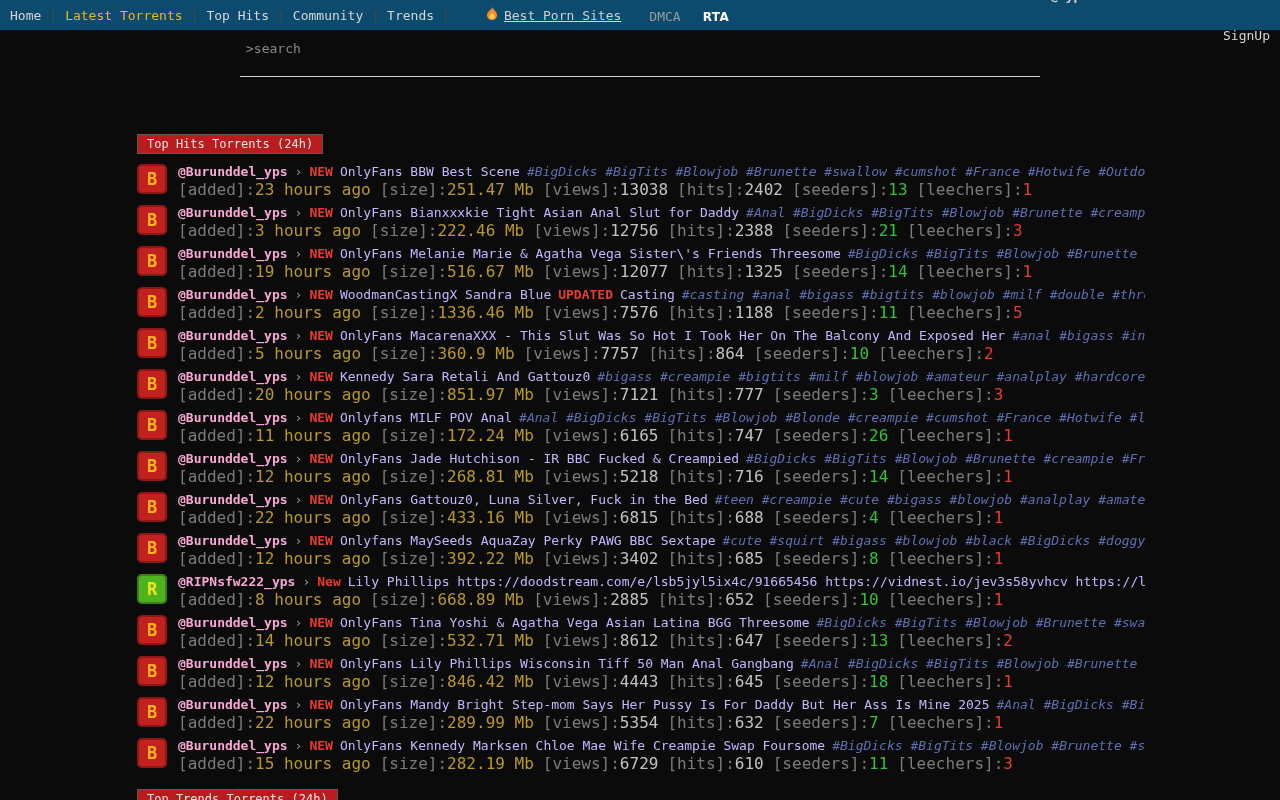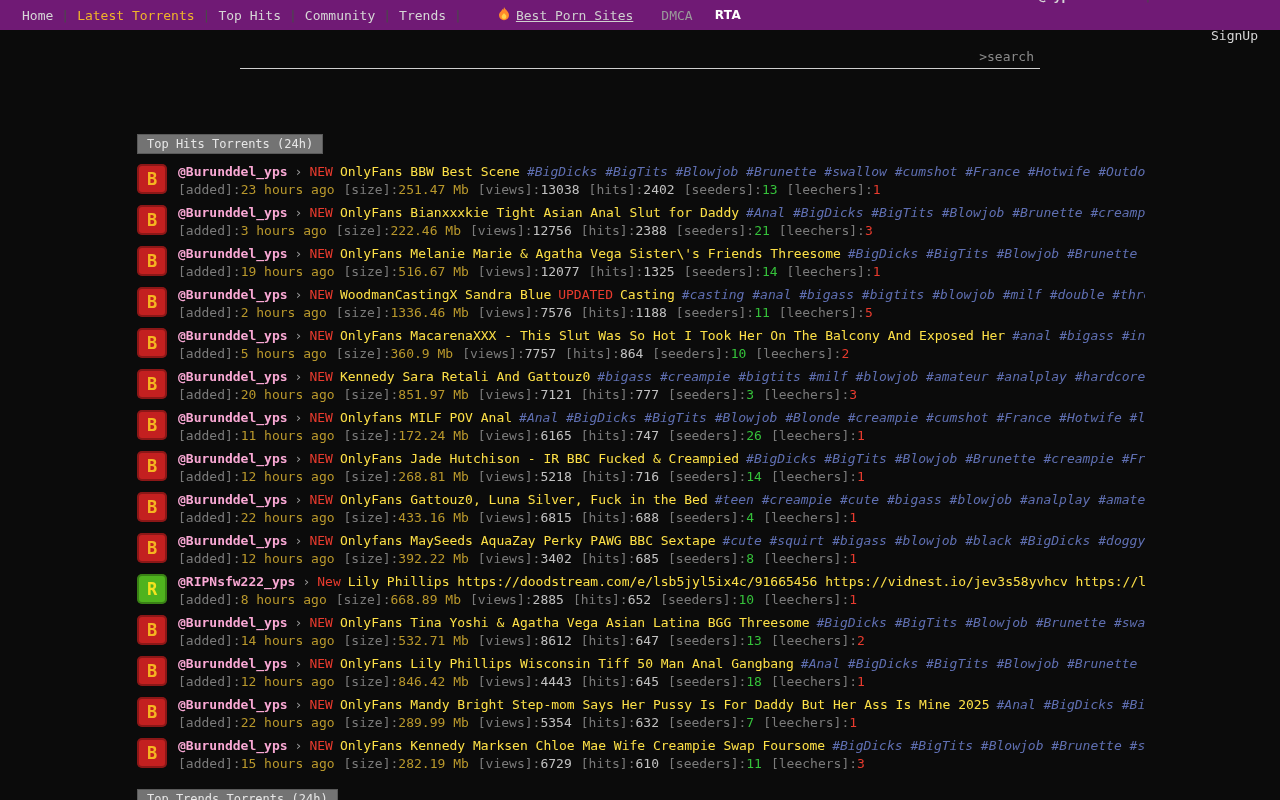--- a/index.html
+++ b/index.html
@@ -7,81 +7,80 @@
   body {
     background:#0b0b0b;
     overflow:hidden;
     font-family:"DejaVu Sans Mono","Liberation Mono",monospace;
   }
   a { text-decoration:none; }
 
   
   .topnav {
     display:flex; align-items:center;
-    height:30px; padding:0 22px;
-    background:#701a75;
+    height:30px; padding:0 10px;
+    background:#0c4a6e;
     font-size:13px; color:#c9c9c9;
   }
   .nav-left { display:flex; align-items:center; }
   .nav-item { color:#d6d6d6; cursor:pointer; }
   .nav-item::after { content:"|"; color:#4a4a4a; margin:0 8px; font-style:normal; }
   .nav-item.active { color:#f0b429;text-align:right; }
-  .nav-mid { display:flex; align-items:center; margin-left:28px; }
+  .nav-mid { display:flex; align-items:flex-end; margin-left:28px; }
   .promo { color:#cfcfcf; text-decoration:underline; display:inline-flex; align-items:center; gap:6px; cursor:pointer; }
   .dmca { color:#9a9a9a; margin-left:28px; cursor:pointer; }
   .rta { color:#ffffff; font-weight:bold; font-size:12px; margin-left:22px; font-family:"DejaVu Sans",sans-serif; letter-spacing:0.5px; }
   .nav-right { margin-left:auto; display:flex; align-items:flex-start; }
   .brand { color:#d6d6d6; font-weight:bold; cursor:pointer; }
   .chev { color:#9a9a9a; margin:0 6px; }
   .signin { color:#d6d6d6; cursor:pointer; }
   .signin::before { content:"|"; color:#4a4a4a; margin-right:8px; }
   .signup { color:#d6d6d6; margin-left:12px; cursor:pointer;margin-top:40px; }
 
   
   .search-row { padding-top:2px; }
   .search-input {
-    display:block; width:800px; margin:12px auto;
+    display:block; width:800px; margin:4px auto;
     background:transparent; border:none; outline:none;
     border-bottom:1px solid #cfcfcf;
-    color:#cfcfcf; padding:5px 6px 4px 6px;
+    color:#cfcfcf; padding:5px 6px 20px 6px;
     font:13px "DejaVu Sans Mono","Liberation Mono",monospace;
-    text-align:right;
   }
   .search-input::placeholder { color:#8a8a8a; }
 
   
   .main { padding:52px 0 0 137px; width:1145px; }
   .section { margin-bottom:16px; }
   .section-title {
     display:inline-block;
-    border:1px solid #5a5a5a; background:#737373;
+    border:1px solid #5a5a5a; background:#b91c1c;
     color:#e6e6e6; font-size:12px; padding:2px 9px;
     margin-bottom:10px;
   }
   .entry { display:flex; gap:11px; margin-bottom:7px; }
   .avatar {
     width:30px; height:30px; flex:0 0 30px;
     border-radius:5px;
     display:flex; align-items:center; justify-content:center;
     font-weight:bold; font-size:17px;
     box-shadow: inset 0 0 0 2px rgba(0,0,0,.28);
     cursor:pointer;
   }
   .entry-body { min-width:0; }
   .title-line {
     font-size:13px; line-height:16px;
     white-space:nowrap; overflow:hidden; max-width:1005px;
     color:#e2e2e2;
   }
   .user { font-weight:bold; color:#f9a8d4; cursor:pointer; }
   .arrow { color:#9a9a9a; margin:0 7px; }
-  .badge { color:#e93b2e; font-weight:normal; margin-right:7px;margin-top:7px; }
-  .title { color:#fde047; margin-right:7px; cursor:pointer;text-align:center; }
+  .badge { color:#e93b2e; font-weight:bold; margin-right:7px;margin-top:7px; }
+  .title { color:#c4b5fd; margin-right:7px; cursor:pointer;text-align:center; }
   .tags { color:#5f6fb2; font-style:italic; margin-right:7px; cursor:pointer; }
-  .meta-line { font-size:13px; line-height:16px; margin-top:2px; white-space:nowrap; }
+  .meta-line { font-size:16px; line-height:16px; margin-top:2px; white-space:nowrap; }
   .pair { margin-right:9px; }
   .mlabel { color:#7b7b7b; }
   .v-gold  { color:#b9982c; }
   .v-gray  { color:#c2c2c2; }
   .v-green { color:#35c13a; }
   .v-red   { color:#e93b2e; }
 </style>
 </head>
 <body>
 

